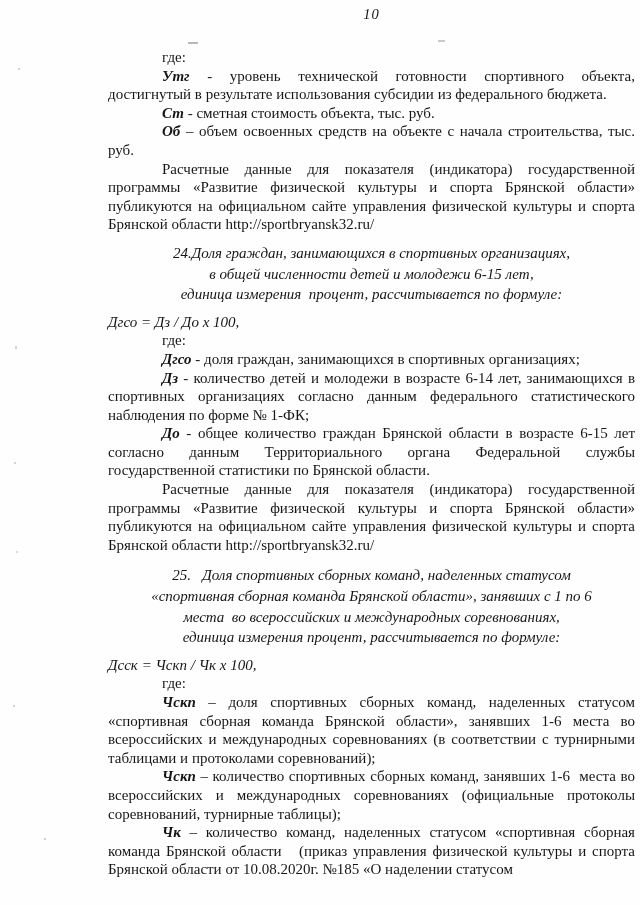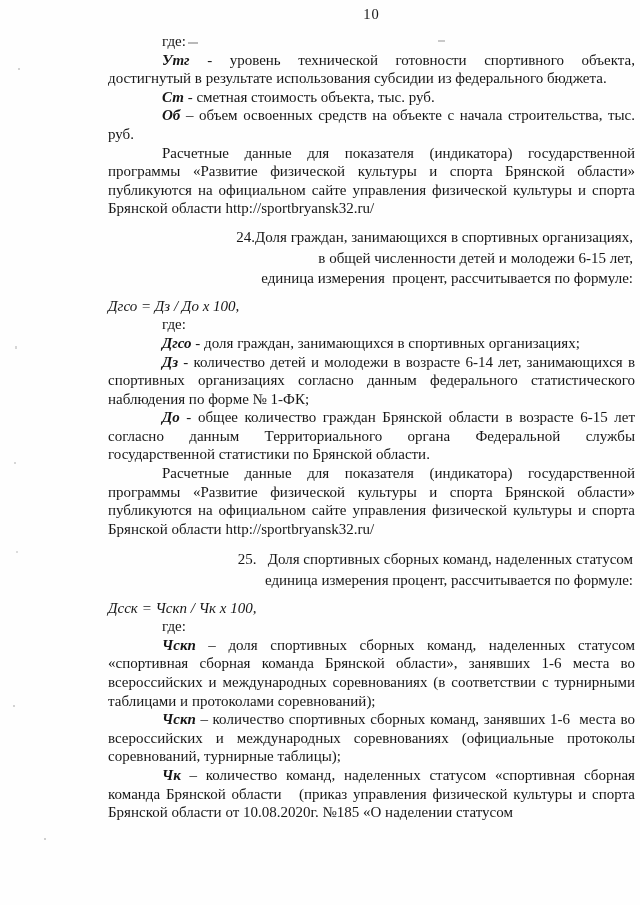--- a/index.html
+++ b/index.html
@@ -21,42 +21,44 @@
     background: #fefefe;
   }
   .pageno {
     position: absolute;
     top: 6px;
     left: 108px;
     width: 527px;
     text-align: center;
     font-size: 14.5px;
     letter-spacing: 1px;
+    font-style: italic;
   }
   .content {
     position: absolute;
-    top: 32px;
+    top: 48px;
     left: 108px;
     width: 527px;
     font-size: 15px;
     line-height: 18.6px;
     text-align: justify;
   }
   .para {
     margin: 0;
     text-indent: 54px;
   }
   .term { font-style: italic; font-weight: bold; }
   .heading { margin-top: 10px; }
   .heading-25 { margin-top: 12px; }
   .h-line {
-    text-align: right;
+    text-align: center;
     text-indent: 0;
     white-space: nowrap;
     margin: 2px;
+    font-style: italic;
   }
   .formula {
     margin: 9px 0 0 0;
     text-indent: 0;
     font-style: italic;
   }
   
   .artifact {
     position: absolute;
     background: #b9b9b9;
@@ -111,20 +113,22 @@
     <p class="para"><span class="term">Дгсо</span><span> - доля граждан, занимающихся в спортивных организациях;</span></p>
 
     <p class="para"><span class="term">Дз</span><span> - количество детей и молодежи в возрасте 6-14 лет, занимающихся в спортивных организациях согласно данным федерального статистического наблюдения по форме № 1-ФК;</span></p>
 
     <p class="para"><span class="term">До</span><span> - общее количество граждан Брянской области в возрасте 6-15 лет согласно данным Территориального органа Федеральной службы государственной статистики по Брянской области.</span></p>
 
     <p class="para">Расчетные данные для показателя (индикатора) государственной программы «Развитие физической культуры и спорта Брянской области» публикуются на официальном сайте управления физической культуры и спорта Брянской области http://sportbryansk32.ru/</p>
 
     <div class="heading heading-25">
       <p class="h-line">25.&nbsp;&nbsp; Доля спортивных сборных команд, наделенных статусом</p>
+      <p class="h-line">«спортивная сборная команда Брянской области», занявших с 1 по 6</p>
+      <p class="h-line">места&nbsp; во всероссийских и международных соревнованиях,</p>
       <p class="h-line">единица измерения процент, рассчитывается по формуле:</p>
     </div>
 
     <p class="formula">Дсск = Чскп / Чк х 100,</p>
 
     <p class="para">где:</p>
 
     <p class="para"><span class="term">Чскп</span><span> – доля спортивных сборных команд, наделенных статусом «спортивная сборная команда Брянской области», занявших 1-6 места во всероссийских и международных соревнованиях (в соответствии с турнирными таблицами и протоколами соревнований);</span></p>
 
     <p class="para"><span class="term">Чскп</span><span> – количество спортивных сборных команд, занявших 1-6&nbsp; места во всероссийских и международных соревнованиях (официальные протоколы соревнований, турнирные таблицы);</span></p>

